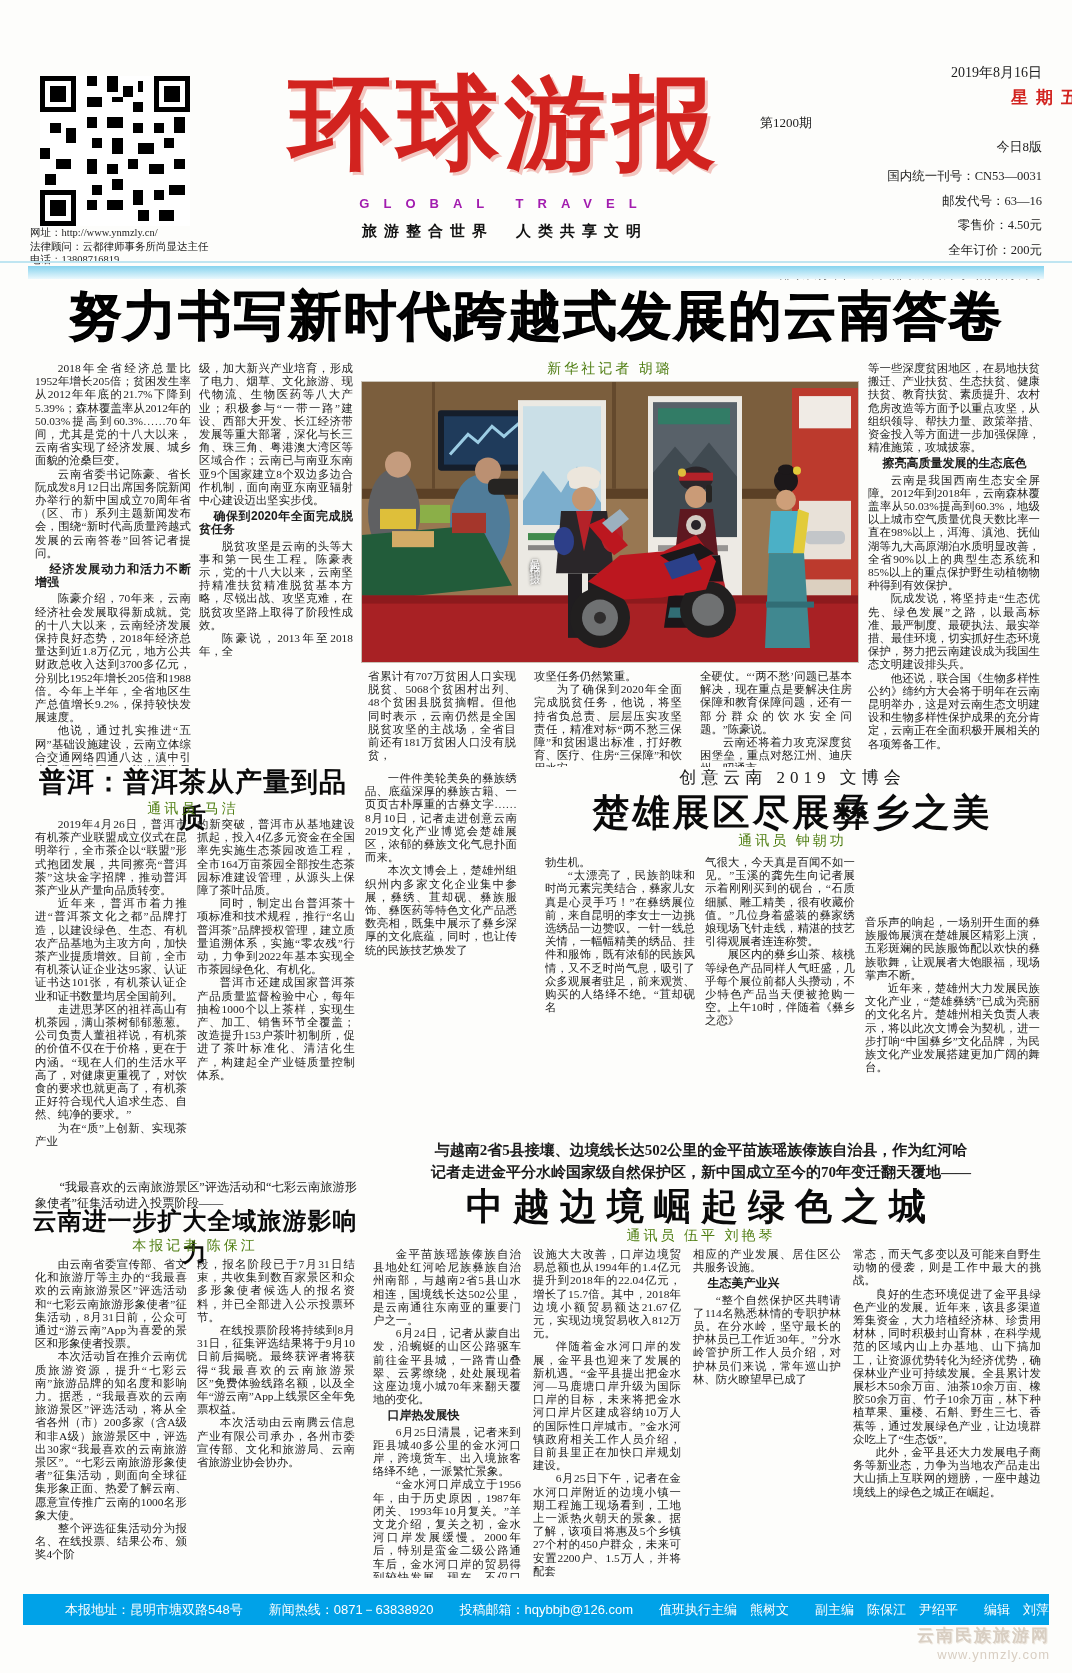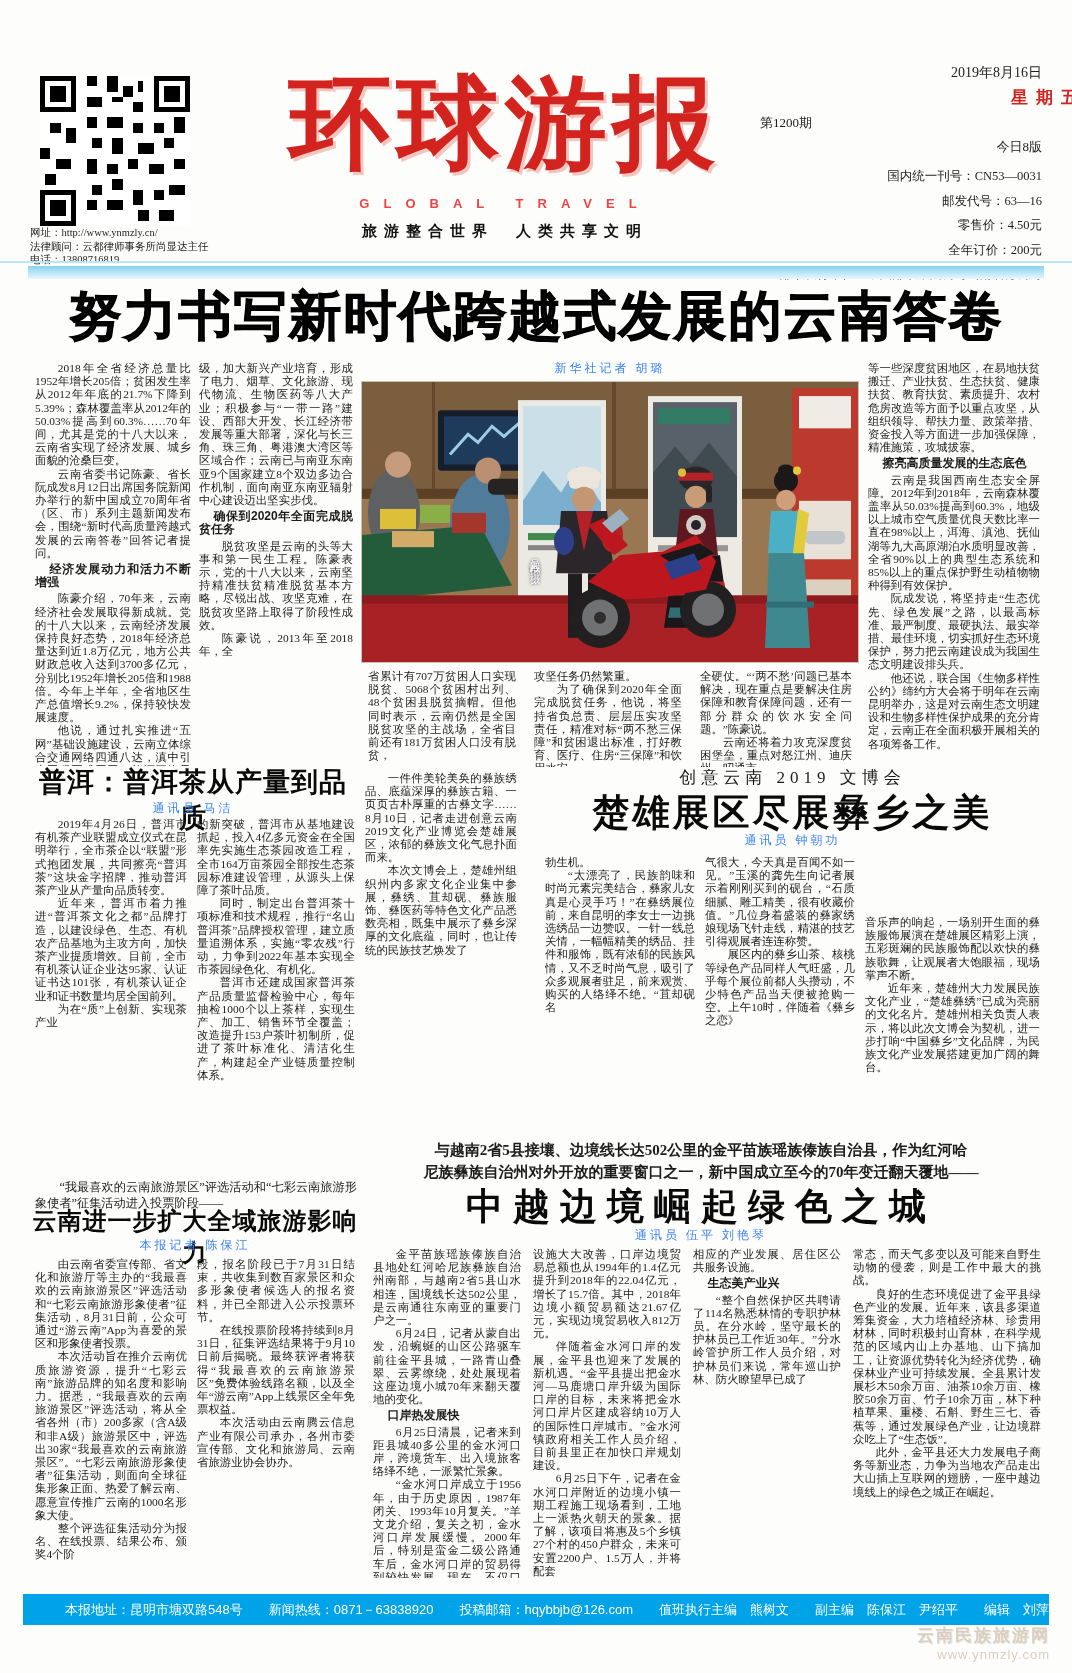--- a/index.html
+++ b/index.html
@@ -7,38 +7,38 @@
         font-family:"Liberation Sans",sans-serif;color:#1c1c1c;}
   
   .qr{position:absolute;left:40px;top:76px;width:150px;height:150px;}
   .qr svg{width:100%;height:100%;}
   .qr-cap{position:absolute;left:30px;top:226px;width:250px;font-size:10.5px;line-height:13.5px;
           font-family:"Liberation Serif","DejaVu Serif",serif;color:#222;}
   .mast-title{position:absolute;left:238px;top:58px;width:534px;text-align:center;
           font-family:"Liberation Serif","DejaVu Serif",serif;font-weight:bold;font-size:102px;line-height:132px;
           letter-spacing:6px;color:#d2231f;text-shadow:3px 3px 0 #f2c5bf;}
   .m-en{position:absolute;left:238px;top:196px;width:534px;text-align:center;font-size:13px;
-          letter-spacing:14px;color:#ef4444;font-weight:bold;}
+          letter-spacing:14px;color:#a21caf;font-weight:bold;}
   .m-slogan{position:absolute;left:238px;top:222px;width:534px;text-align:center;font-size:15px;
           letter-spacing:7px;color:#111;font-family:"Liberation Serif",serif;font-weight:bold;}
   .m-date{position:absolute;left:760px;top:64px;width:282px;text-align:right;font-size:14px;
           font-family:"Liberation Serif",serif;}
   .m-week{position:absolute;left:804px;top:86px;width:282px;text-align:right;font-size:17px;font-weight:bold;
           letter-spacing:8px;color:#d2231f;}
   .m-issue{position:absolute;left:760px;top:114px;width:282px;font-size:13px;font-family:"Liberation Serif",serif;}
   .m-pages{position:absolute;left:760px;top:138px;width:282px;text-align:right;font-size:13px;font-family:"Liberation Serif",serif;}
   .m-pub{position:absolute;left:690px;top:168px;width:352px;font-family:"Liberation Serif",serif;}
   .m-pub p{margin:0 0 7.5px;text-align:right;font-size:12.5px;}
   .mast-rule{position:absolute;left:0;top:261px;width:1072px;height:2px;background:#bfe5f1;}
   .cyan-band{position:absolute;left:28px;top:266px;width:1016px;height:13px;
           background:linear-gradient(to bottom,#86d3ee,#eaf8fd);}
   
   .h-main{position:absolute;left:30px;top:281px;width:1012px;text-align:center;font-size:53px;font-weight:900;
           letter-spacing:2px;color:#0a0a0a;-webkit-text-stroke:1px #000;}
-  .byline{position:absolute;text-align:center;font-size:12px;letter-spacing:3px;color:#3b82f6;
+  .byline{position:absolute;text-align:center;font-size:14px;letter-spacing:3px;color:#4d7c0f;
           font-family:"Liberation Serif",serif;}
   #lead-byline{left:362px;top:360px;width:496px;}
   
   .art-col{position:absolute;font-family:"Liberation Serif","DejaVu Serif",serif;font-size:11.4px;
           line-height:13.2px;text-align:justify;color:#1b1b1b;overflow:hidden;}
   .art-col p{margin:0;text-indent:2em;}
   .art-col p.cont{text-indent:0;}
   .art-col p.subhead{font-family:"Liberation Sans",sans-serif;font-weight:bold;font-size:12px;
           text-indent:1.2em;margin:3px 0;}
   #lead-col1{left:35px;top:362px;width:156px;height:404px;}
@@ -254,20 +254,21 @@
       <p>云南是我国西南生态安全屏障。2012年到2018年，云南森林覆盖率从50.03%提高到60.3%，地级以上城市空气质量优良天数比率一直在98%以上，洱海、滇池、抚仙湖等九大高原湖泊水质明显改善，全省90%以上的典型生态系统和85%以上的重点保护野生动植物物种得到有效保护。</p>
       <p>阮成发说，将坚持走“生态优先、绿色发展”之路，以最高标准、最严制度、最硬执法、最实举措、最佳环境，切实抓好生态环境保护，努力把云南建设成为我国生态文明建设排头兵。</p>
       <p>他还说，联合国《生物多样性公约》缔约方大会将于明年在云南昆明举办，这是对云南生态文明建设和生物多样性保护成果的充分肯定，云南正在全面积极开展相关的各项筹备工作。</p>
     </div>
 
   <div class="h2" id="puer-head">普洱：普洱茶从产量到品质</div>
   <div class="byline" id="puer-byline">通讯员 马洁</div>
   <div class="art-col" id="puer-col1">
       <p>2019年4月26日，普洱市有机茶产业联盟成立仪式在昆明举行，全市茶企以“联盟”形式抱团发展，共同擦亮“普洱茶”这块金字招牌，推动普洱茶产业从产量向品质转变。</p>
       <p>近年来，普洱市着力推进“普洱茶文化之都”品牌打造，以建设绿色、生态、有机农产品基地为主攻方向，加快茶产业提质增效。目前，全市有机茶认证企业达95家、认证证书达101张，有机茶认证企业和证书数量均居全国前列。</p>
+      <p>走进思茅区的祖祥高山有机茶园，满山茶树郁郁葱葱。公司负责人董祖祥说，有机茶的价值不仅在于价格，更在于内涵。“现在人们的生活水平高了，对健康更重视了，对饮食的要求也就更高了，有机茶正好符合现代人追求生态、自然、纯净的要求。”</p>
       <p>为在“质”上创新、实现茶产业</p>
     </div>
   <div class="art-col" id="puer-col2">
       <p class="cont">的新突破，普洱市从基地建设抓起，投入4亿多元资金在全国率先实施生态茶园改造工程，全市164万亩茶园全部按生态茶园标准建设管理，从源头上保障了茶叶品质。</p>
       <p>同时，制定出台普洱茶十项标准和技术规程，推行“名山普洱茶”品牌授权管理，建立质量追溯体系，实施“零农残”行动，力争到2022年基本实现全市茶园绿色化、有机化。</p>
       <p>普洱市还建成国家普洱茶产品质量监督检验中心，每年抽检1000个以上茶样，实现生产、加工、销售环节全覆盖；改造提升153户茶叶初制所，促进了茶叶标准化、清洁化生产，构建起全产业链质量控制体系。</p>
     </div>
 
   <div class="art-col" id="cx-colL">
       <p>一件件美轮美奂的彝族绣品、底蕴深厚的彝族古籍、一页页古朴厚重的古彝文字……8月10日，记者走进创意云南2019文化产业博览会楚雄展区，浓郁的彝族文化气息扑面而来。</p>
@@ -300,21 +301,21 @@
       <p>整个评选征集活动分为报名、在线投票、结果公布、颁奖4个阶</p>
     </div>
   <div class="art-col" id="tour-col2">
       <p class="cont">段，报名阶段已于7月31日结束，共收集到数百家景区和众多形象使者候选人的报名资料，并已全部进入公示投票环节。</p>
       <p>在线投票阶段将持续到8月31日，征集评选结果将于9月10日前后揭晓。最终获评者将获得“我最喜欢的云南旅游景区”免费体验线路名额，以及全年“游云南”App上线景区全年免票权益。</p>
       <p>本次活动由云南腾云信息产业有限公司承办，各州市委宣传部、文化和旅游局、云南省旅游业协会协办。</p>
     </div>
 
   <div id="bd-kicker">
     <div>与越南2省5县接壤、边境线长达502公里的金平苗族瑶族傣族自治县，作为红河哈</div>
-    <div>尼族彝族自治州对外开放的重要窗口之一，新中国成立至今的70年变迁翻天覆地——</div>
+    <div>记者走进金平分水岭国家级自然保护区，新中国成立至今的70年变迁翻天覆地——</div>
   </div>
   <div class="h2" id="bd-head">中越边境崛起绿色之城</div>
   <div class="byline" id="bd-byline">通讯员 伍平 刘艳琴</div>
   <div class="art-col" id="bd-col1">
       <p>金平苗族瑶族傣族自治县地处红河哈尼族彝族自治州南部，与越南2省5县山水相连，国境线长达502公里，是云南通往东南亚的重要门户之一。</p>
       <p>6月24日，记者从蒙自出发，沿蜿蜒的山区公路驱车前往金平县城，一路青山叠翠、云雾缭绕，处处展现着这座边境小城70年来翻天覆地的变化。</p>
       <p class="subhead">口岸热发展快</p>
       <p>6月25日清晨，记者来到距县城40多公里的金水河口岸，跨境货车、出入境旅客络绎不绝，一派繁忙景象。</p>
       <p>“金水河口岸成立于1956年，由于历史原因，1987年闭关、1993年10月复关。”羊文龙介绍，复关之初，金水河口岸发展缓慢。2000年后，特别是蛮金二级公路通车后，金水河口岸的贸易得到较快发展。现在，不仅口岸通关等基础</p>
     </div>

